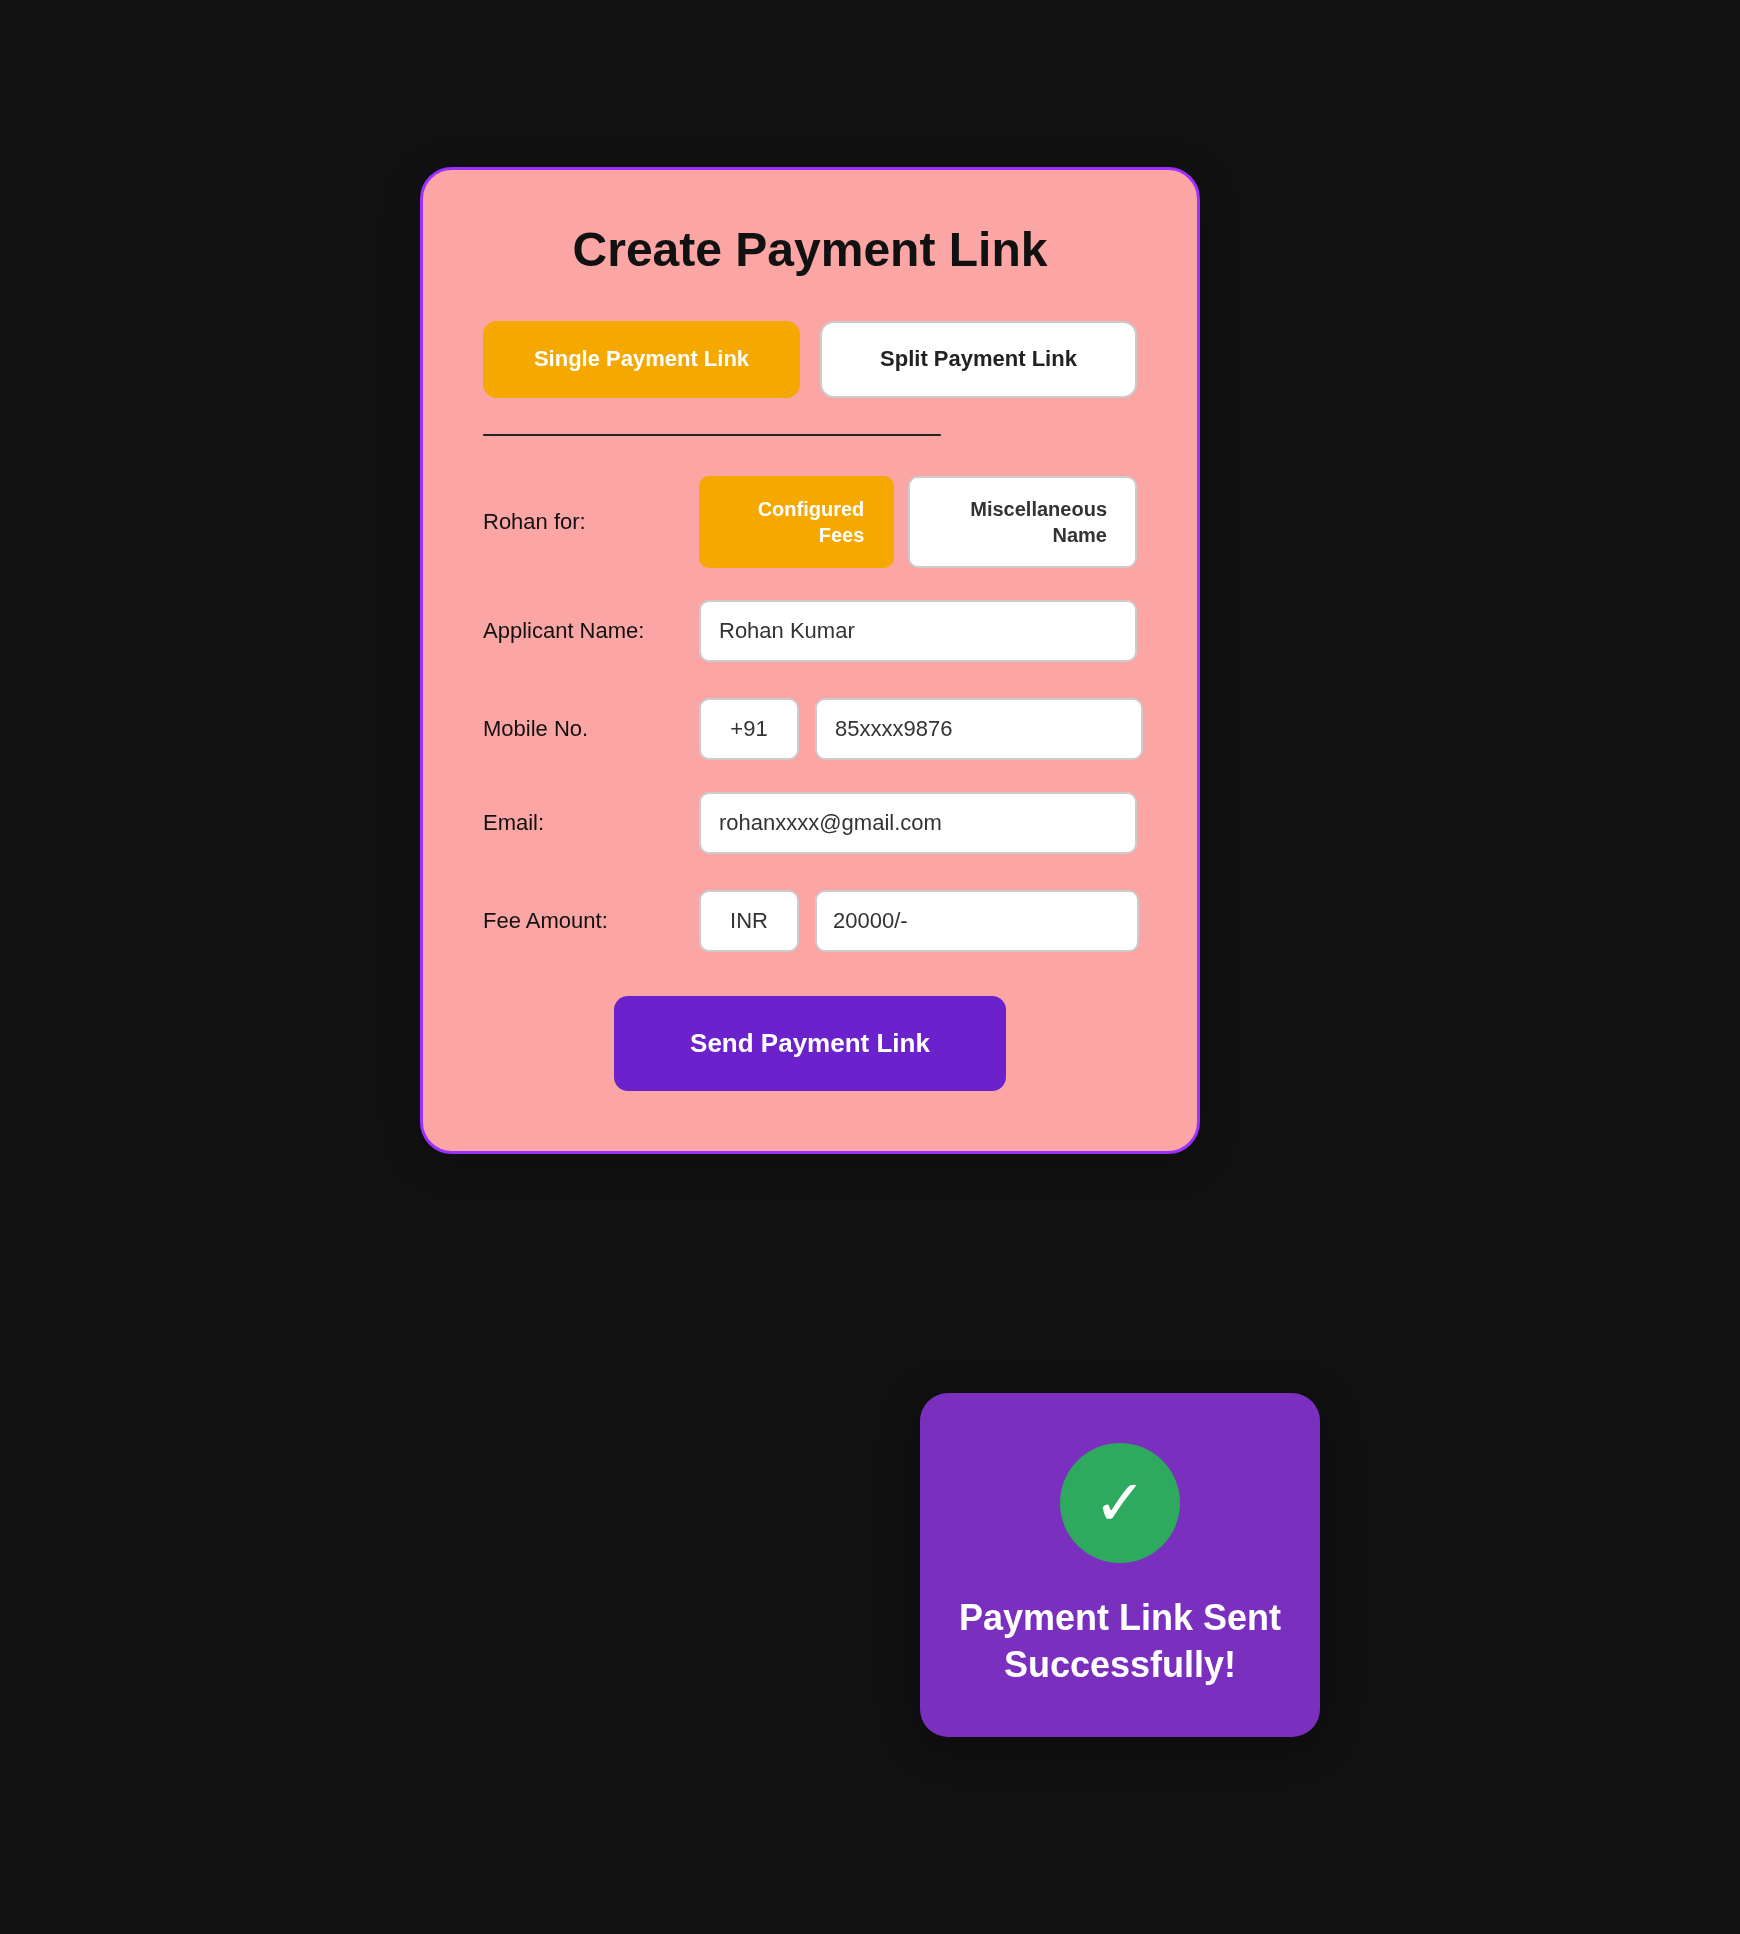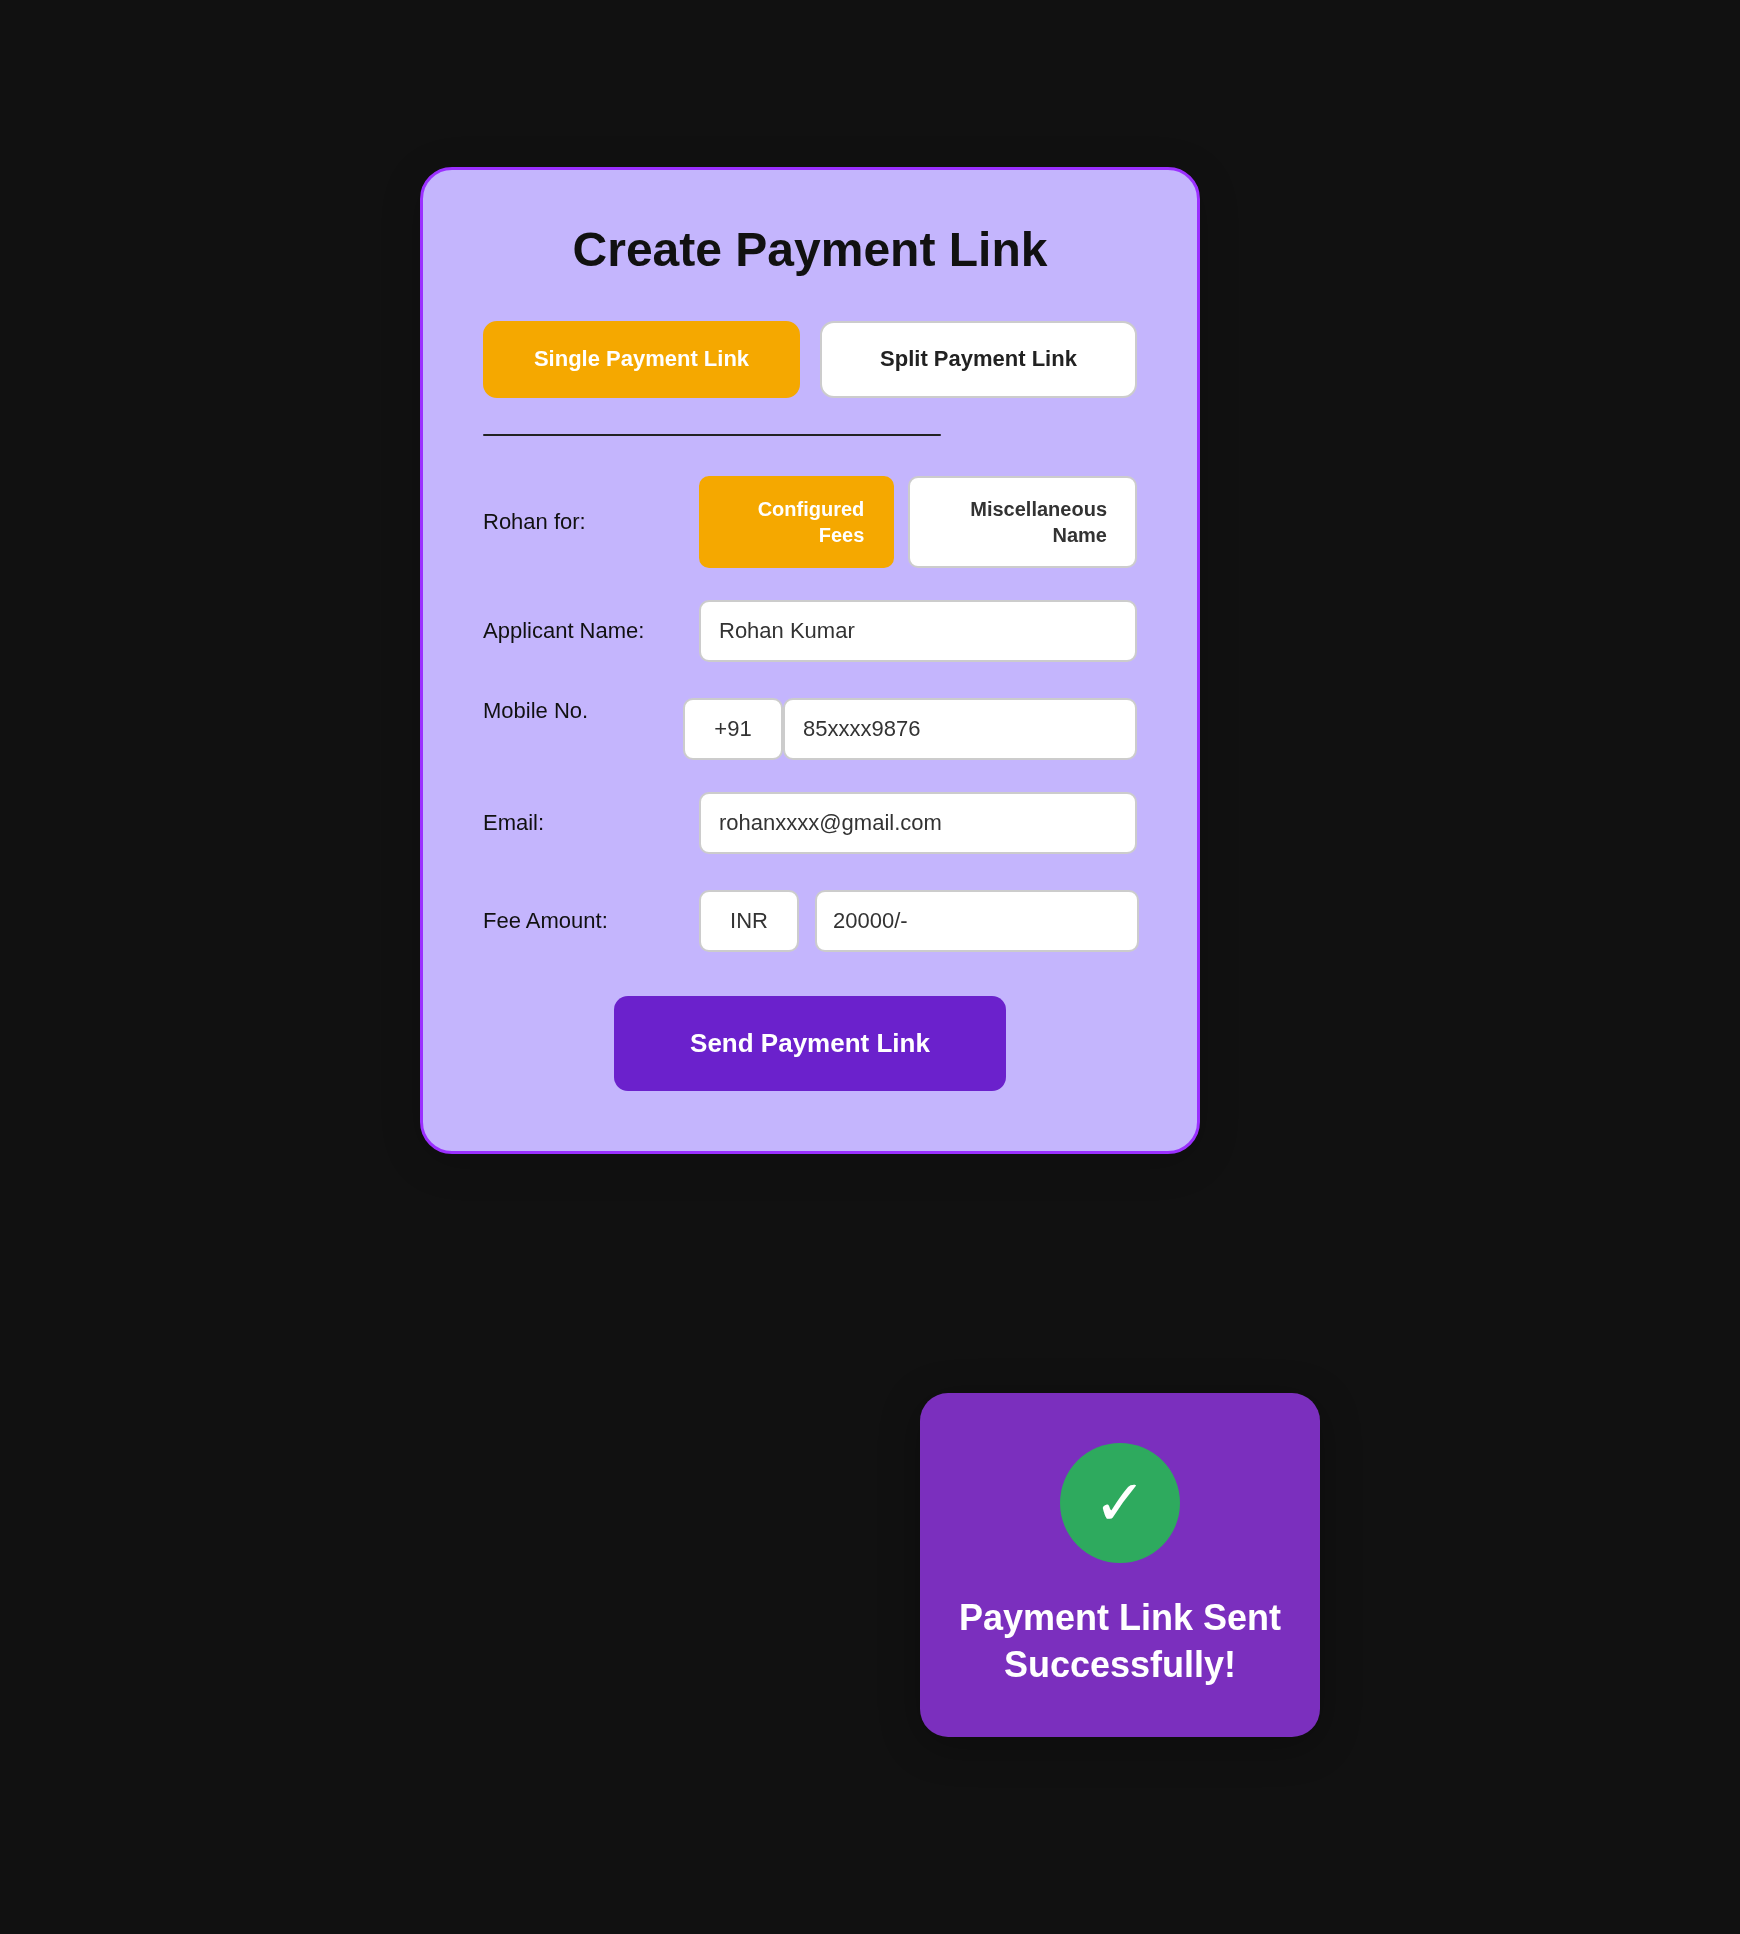--- a/index.html
+++ b/index.html
@@ -21,21 +21,21 @@
       width: 900px;
       height: 1600px;
     }
 
     
     .main-card {
       position: absolute;
       top: 0;
       left: 0;
       width: 780px;
-      background: #c4b5fd;
+      background: #fca5a5;
       border-radius: 32px;
       border: 3px solid #9b30ff;
       padding: 52px 60px 60px 60px;
       box-shadow: 0 8px 40px rgba(0,0,0,0.18);
       z-index: 1;
     }
 
     .page-title {
       font-size: 48px;
       font-weight: 800;
@@ -142,22 +142,23 @@
 
     .fee-tab.inactive {
       background: #fff;
       border-color: #ccc;
       color: #333;
     }
 
     
     .mobile-row {
       display: flex;
-      align-items: flex-start;
+      align-items: center;
       margin-bottom: 32px;
+      gap: 16px;
     }
 
     .mobile-prefix {
       border: 2px solid #ccc;
       border-radius: 10px;
       padding: 16px 18px;
       font-size: 22px;
       color: #333;
       width: 100px;
       text-align: center;

